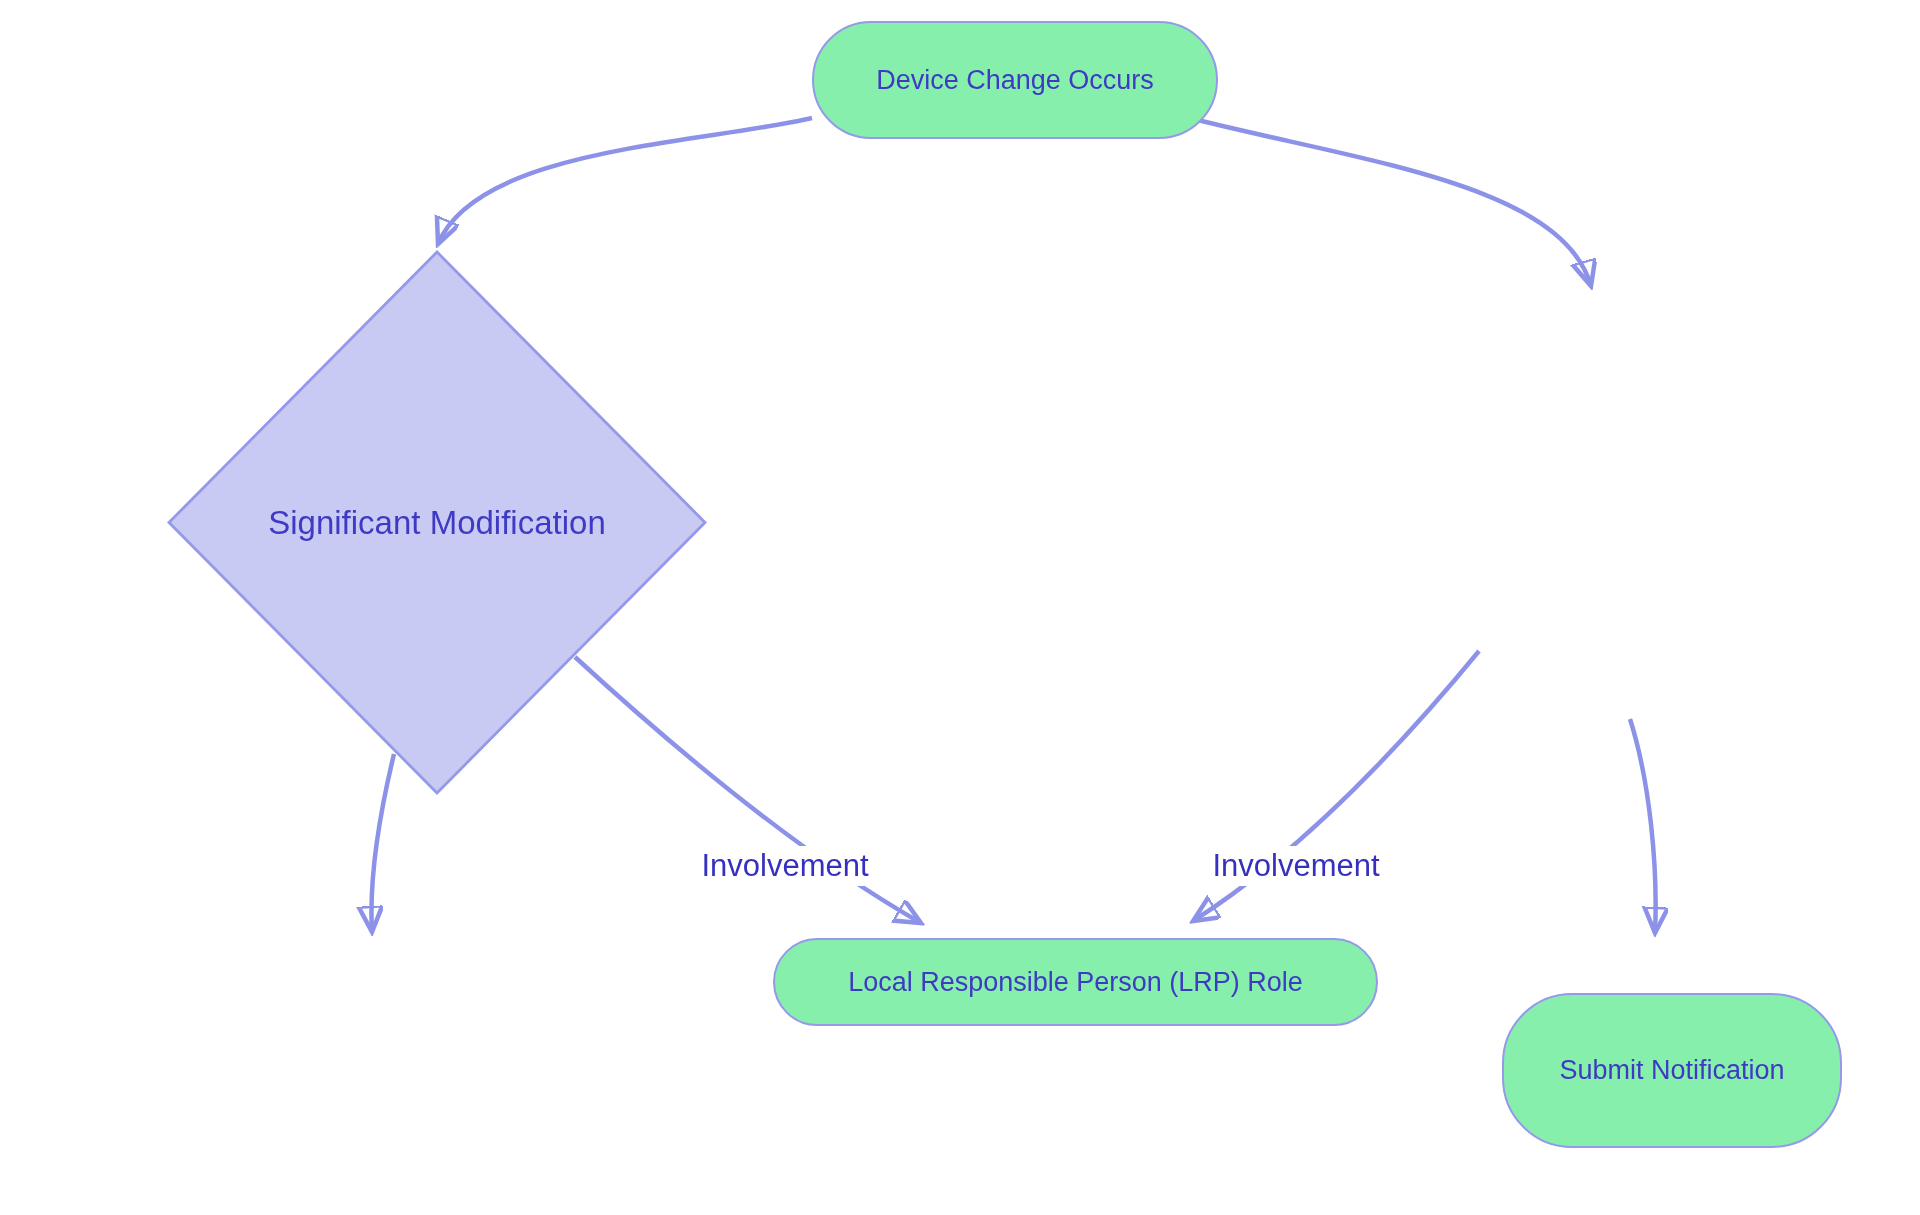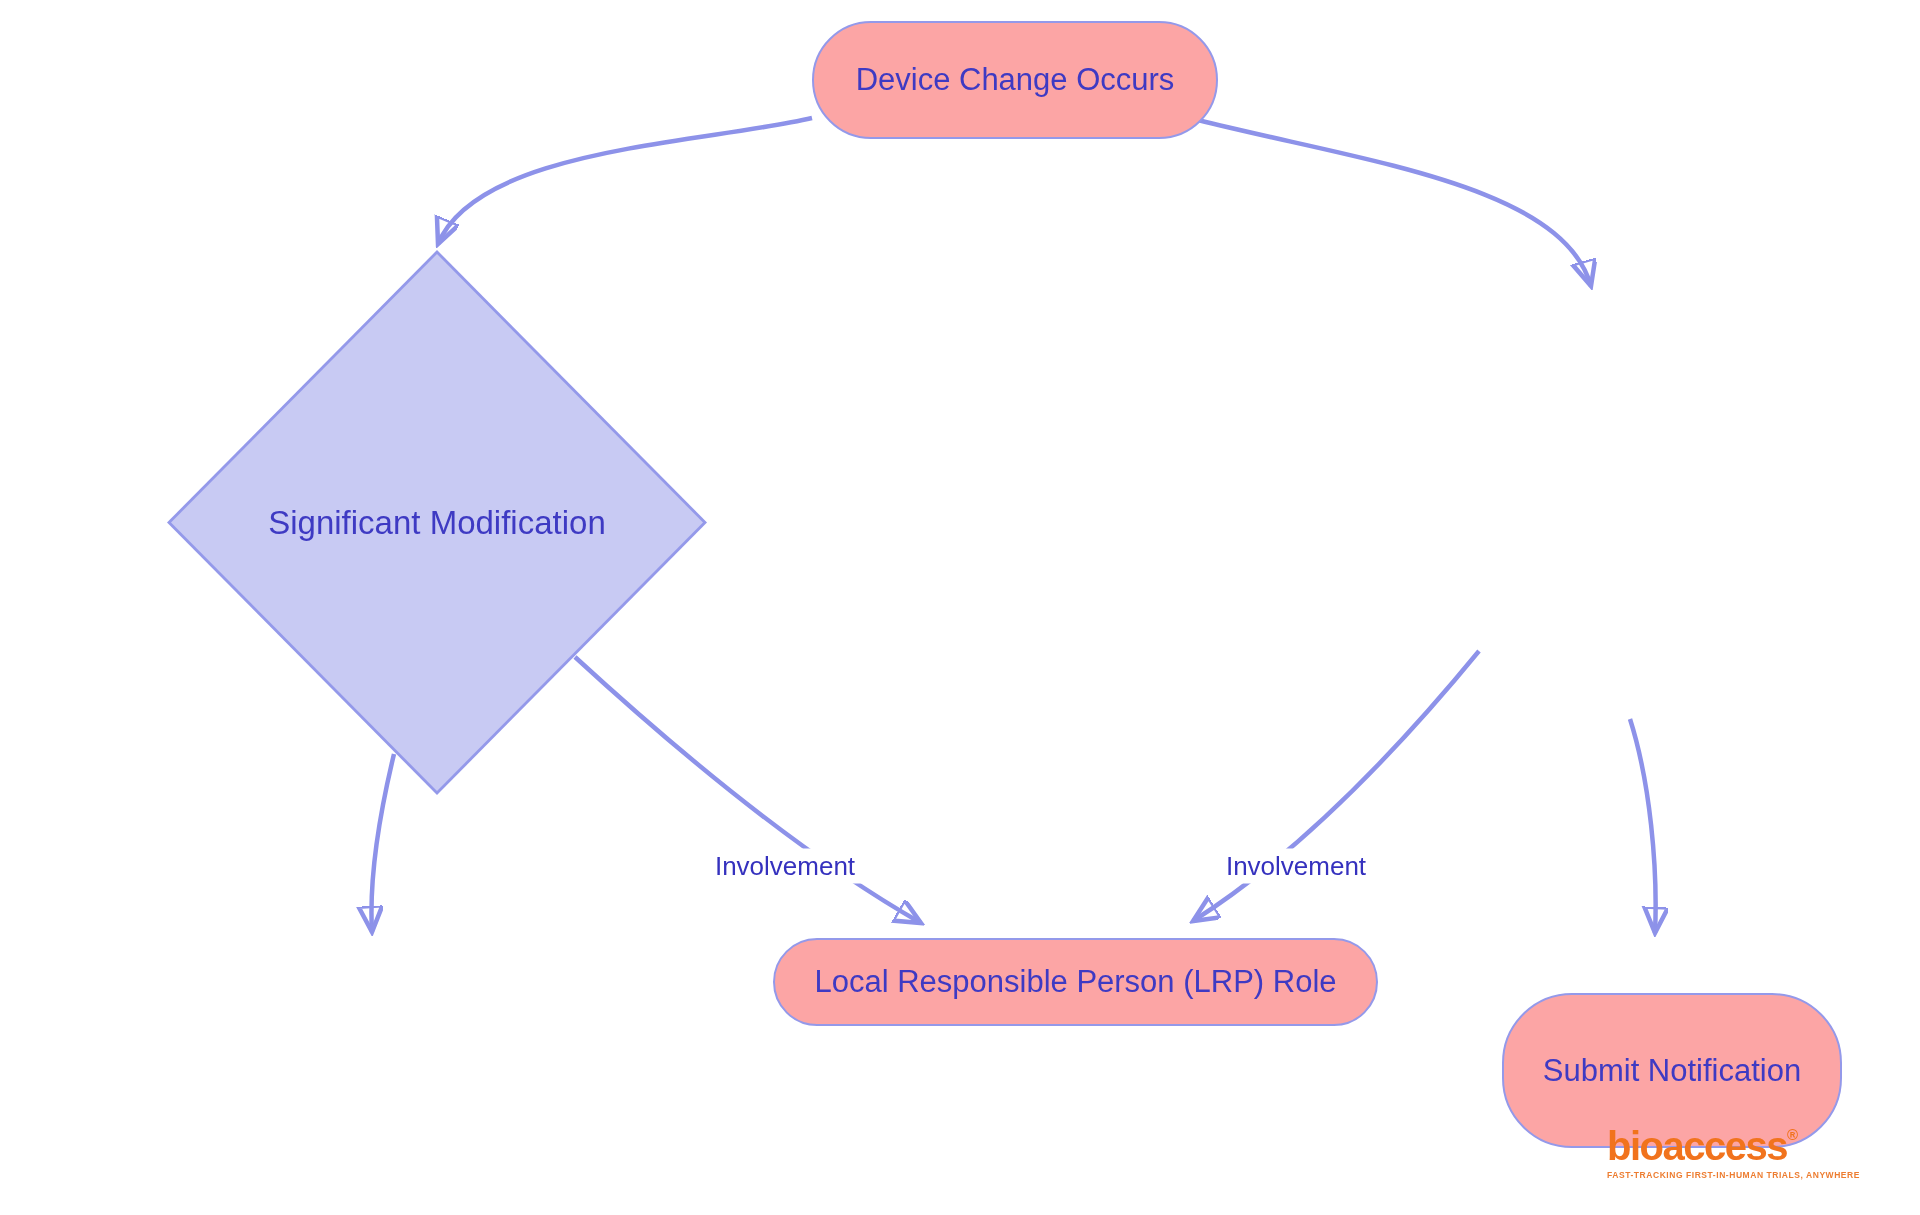--- a/index.html
+++ b/index.html
@@ -8,26 +8,26 @@
     width:1920px;height:1215px;
     background:#ffffff;
     overflow:hidden;
     font-family:"Liberation Sans", sans-serif;
   }
   svg.edges{position:absolute;left:0;top:0;width:1920px;height:1215px;}
   svg.edges path{fill:none;stroke:#8D92E9;stroke-width:4.5px;}
 
   .pill{
     position:absolute;
-    background:#fca5a5;
+    background:#86efac;
     border:2.5px solid #9499EA;
     border-radius:70px;
     display:flex;align-items:center;justify-content:center;
     box-sizing:border-box;
-    color:#3E3AC3;font-size:31px;
+    color:#3E3AC3;font-size:27px;
     white-space:nowrap;
   }
   .diamond{position:absolute;}
   .diamond .shape-outer{
     position:absolute;inset:0;
     background:#9499EA;
     clip-path:polygon(50% 0%,100% 50%,50% 100%,0% 50%);
   }
   .diamond .shape-inner{
     position:absolute;inset:4px;
@@ -37,21 +37,21 @@
   .diamond .diamond-label{
     position:absolute;inset:0;
     display:flex;align-items:center;justify-content:center;
     color:#3E3AC3;font-size:33px;white-space:nowrap;
   }
   .edge-label{
     position:absolute;
     transform:translate(-50%,-50%);
     background:#ffffff;
     padding:2px 8px;
-    color:#3531BE;font-size:26px;white-space:nowrap;
+    color:#3531BE;font-size:31px;white-space:nowrap;
   }
   .logo{
     position:absolute;
     right:60px;top:1126px;
     text-align:left;
   }
   .logo-word{
     color:#F1731D;
     font-weight:bold;
     font-size:40px;
@@ -107,18 +107,14 @@
 
 
   <div class="pill" style="left:773px;top:938px;width:605px;height:88px">
     <span>Local Responsible Person (LRP) Role</span>
   </div>
 
   <div class="pill" style="left:1502px;top:993px;width:340px;height:155px">
     <span>Submit Notification</span>
   </div>
 
-  <div class="logo">
-    <div class="logo-word"><span>bioaccess</span><sup>®</sup></div>
-    <div class="logo-tagline">FAST-TRACKING FIRST-IN-HUMAN TRIALS, ANYWHERE</div>
-  </div>
 
 </div>
 
 </body></html>

